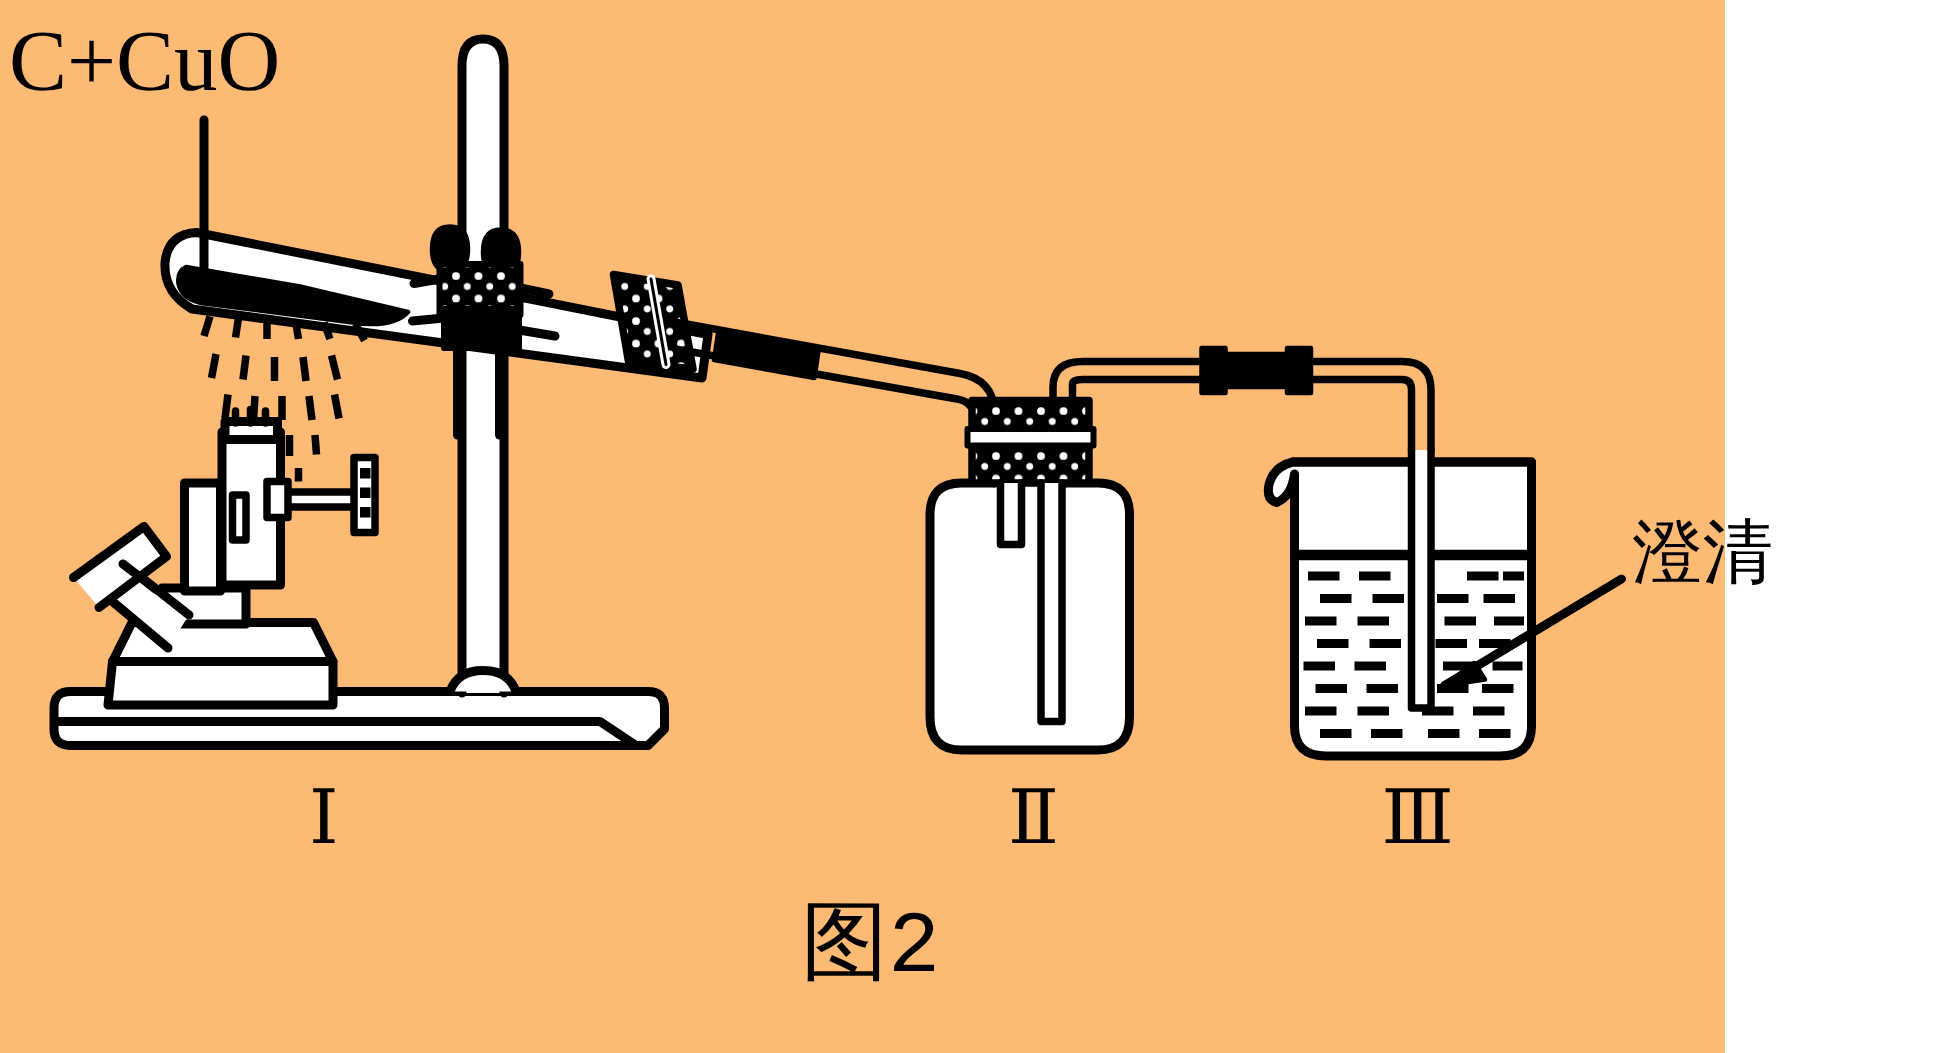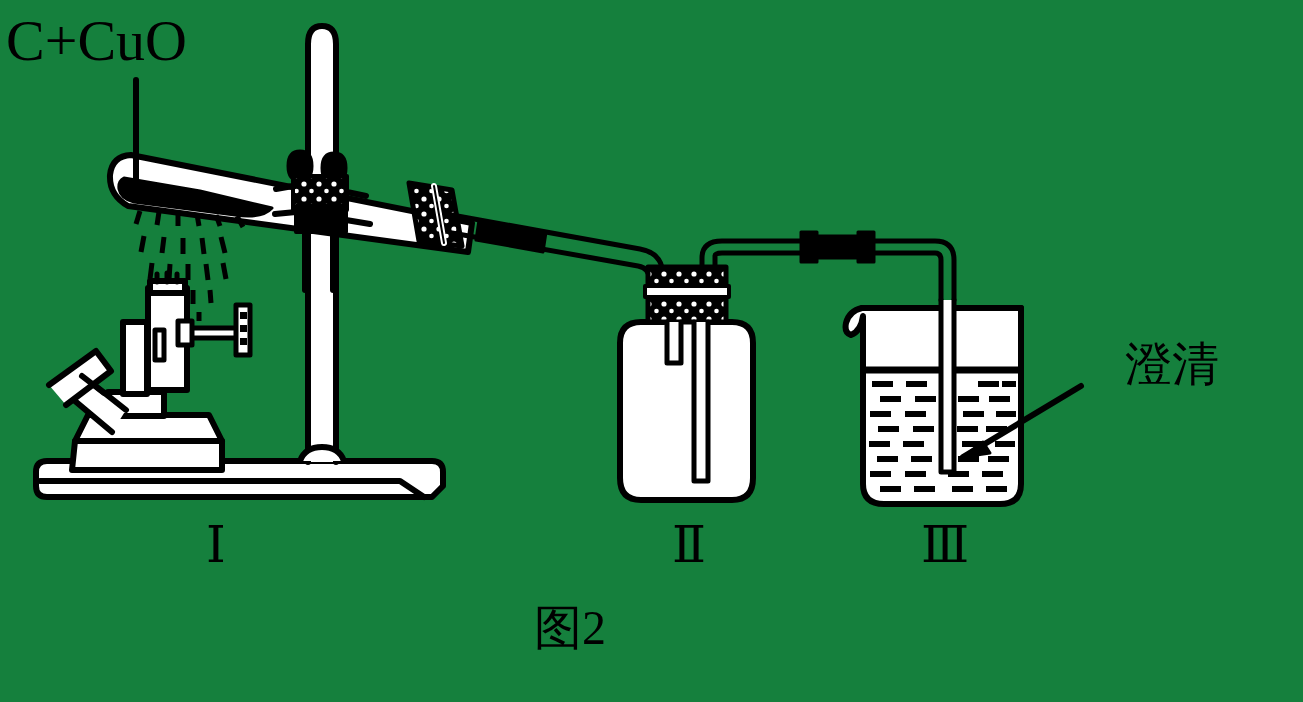--- a/index.html
+++ b/index.html
@@ -8,23 +8,23 @@
     background: #ffffff;
   }
   body {
     width: 1303px;
     height: 702px;
     font-family: "Liberation Serif", "DejaVu Serif", serif;
     overflow: hidden;
   }
   #figure-root {
     position: relative;
-    width: 1303px;
+    width: 1150px;
     height: 702px;
-    background: #15803d;
+    background: #fdba74;
   }
   #apparatus-svg {
     position: absolute;
     left: 0;
     top: 0;
     width: 1303px;
     height: 702px;
   }
   .txt {
     position: absolute;
@@ -40,36 +40,35 @@
     letter-spacing: 0px;
   }
   .roman {
     font-family: "Liberation Serif", "DejaVu Serif", serif;
     font-size: 50px;
   }
   #label-numeral-1 { left: 206px; top: 520px; }
   #label-numeral-2 { left: 672px; top: 520px; }
   #label-numeral-3 { left: 921px; top: 520px; }
   .cjk {
-    font-family: Liberation Mono, monospace;
+    font-family: Liberation Sans, sans-serif;
     font-size: 47px;
     font-weight: 500;
-    margin-left: 37px;
   }
   #label-limewater {
     left: 1088px;
     top: 344px;
     line-height: 1.03;
     text-align: left;
   }
   #label-figure-caption {
     left: 534px;
     top: 604px;
-    font-size: 48px;
-    font-family: Liberation Serif, serif;
+    font-size: 58px;
+    font-family: Liberation Mono, monospace;
   }
 </style>
 </head>
 <body>
 
 <div id="figure-root">
 
   <svg id="apparatus-svg" viewBox="0 0 1303 702" xmlns="http://www.w3.org/2000/svg">
 
     <defs>

